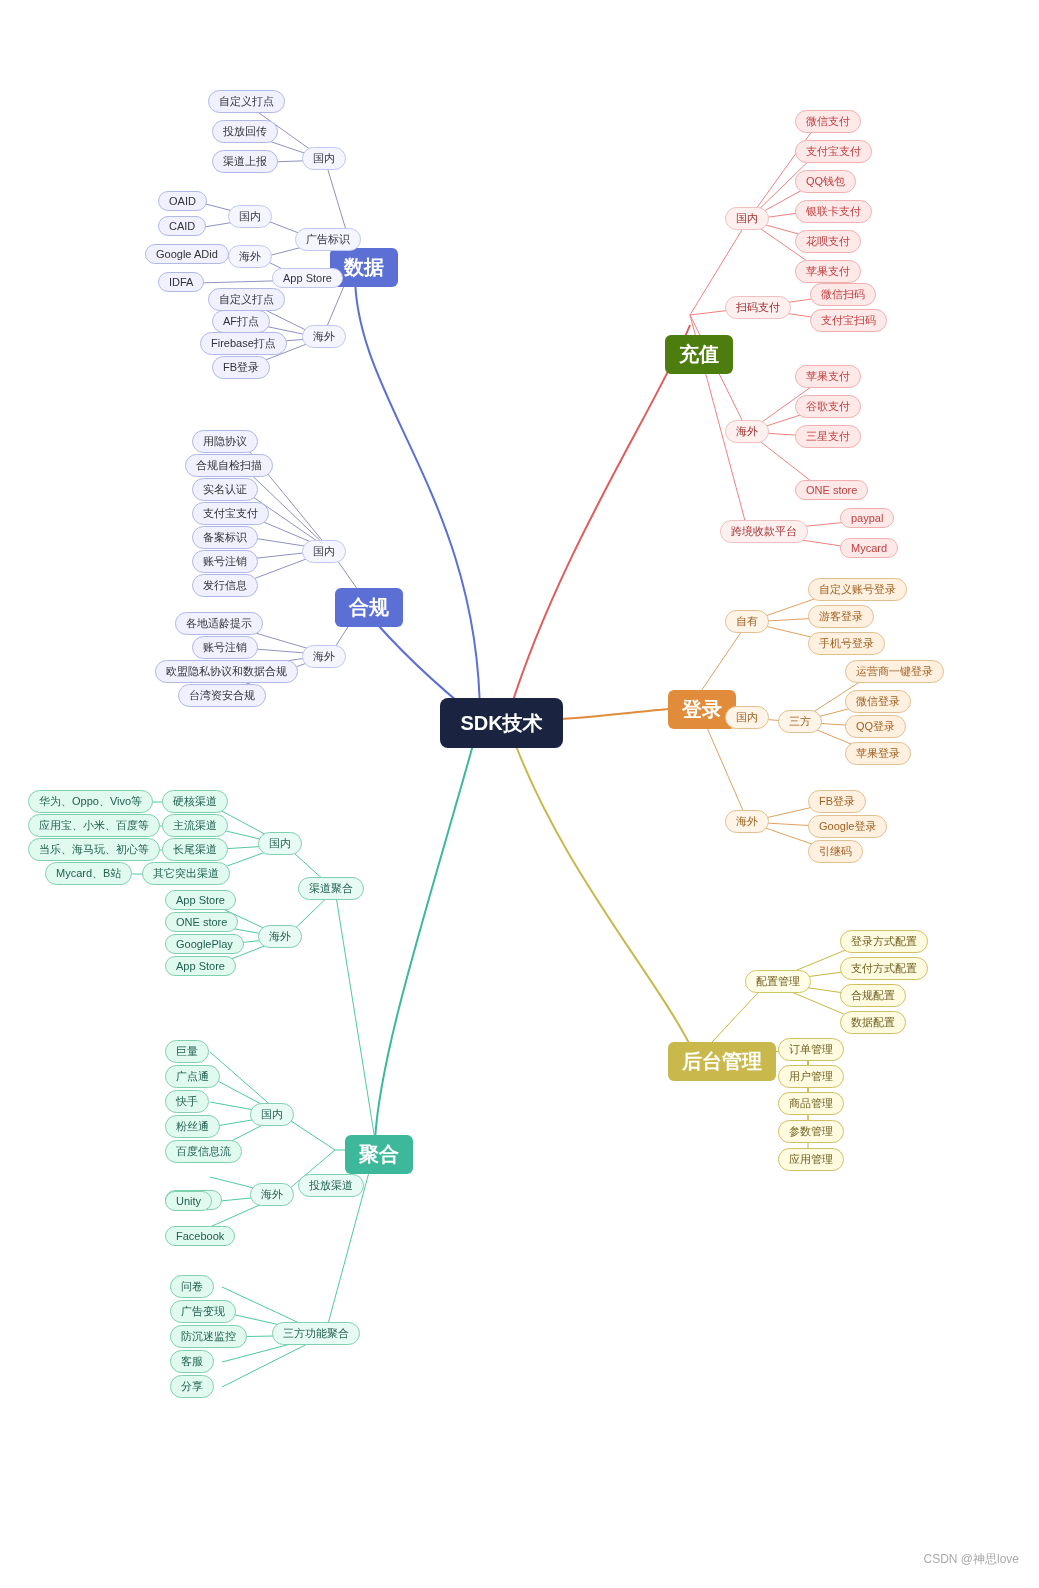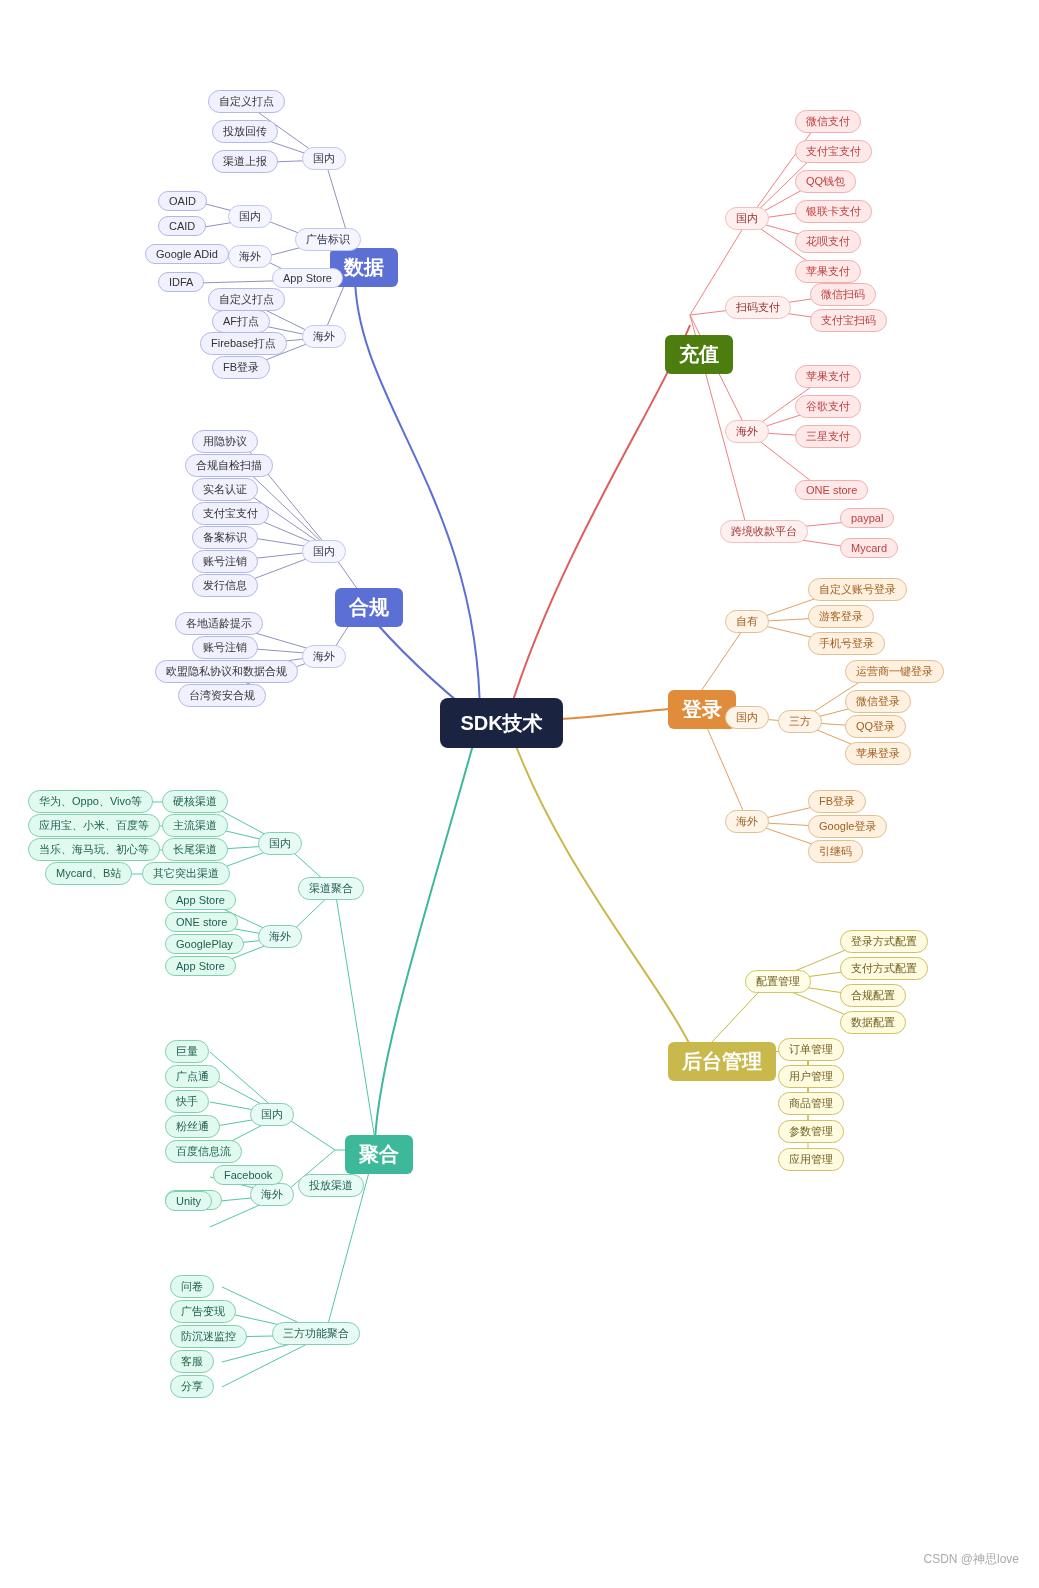--- a/index.html
+++ b/index.html
@@ -342,21 +342,21 @@
 
 <div class="node node-mid green" style="left:298px; top:1138px;margin-top:36px;">投放渠道</div>
 <div class="node node-mid green" style="left:250px; top:1103px;">国内</div>
 <div class="node node-sub green-light" style="left:165px; top:1040px;">巨量</div>
 <div class="node node-sub green-light" style="left:165px; top:1065px;">广点通</div>
 <div class="node node-sub green-light" style="left:165px; top:1090px;">快手</div>
 <div class="node node-sub green-light" style="left:165px; top:1115px;">粉丝通</div>
 <div class="node node-sub green-light" style="left:165px; top:1140px;">百度信息流</div>
 
 <div class="node node-mid green" style="left:250px; top:1183px;">海外</div>
-<div class="node node-sub green-light" style="left:165px; top:1165px;margin-left:48px;">Facebook</div>
+<div class="node node-sub green-light" style="left:165px; top:1226px;">Facebook</div>
 <div class="node node-sub green-light" style="left:165px; top:1190px;">Google</div>
 <div class="node node-sub green-light" style="left:165px; top:1191px;">Unity</div>
 
 <div class="node node-mid green" style="left:272px; top:1322px;">三方功能聚合</div>
 <div class="node node-sub green-light" style="left:170px; top:1275px;">问卷</div>
 <div class="node node-sub green-light" style="left:170px; top:1300px;">广告变现</div>
 <div class="node node-sub green-light" style="left:170px; top:1325px;">防沉迷监控</div>
 <div class="node node-sub green-light" style="left:170px; top:1350px;">客服</div>
 <div class="node node-sub green-light" style="left:170px; top:1375px;">分享</div>
 

